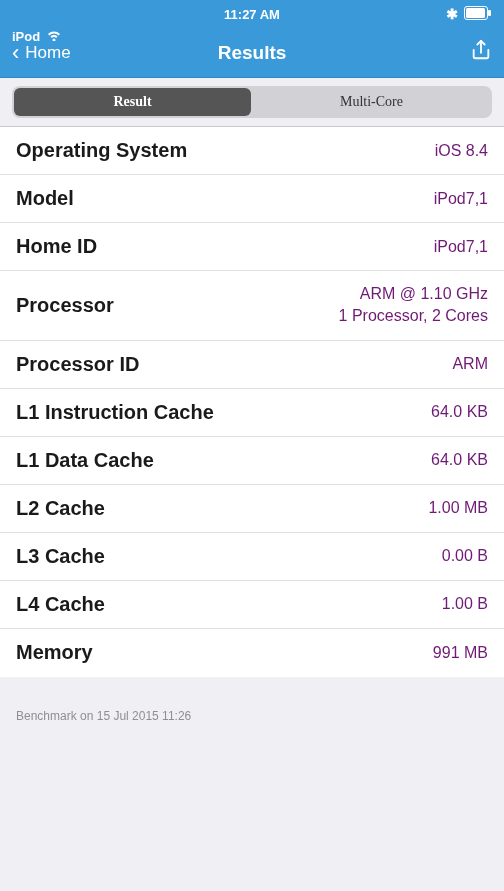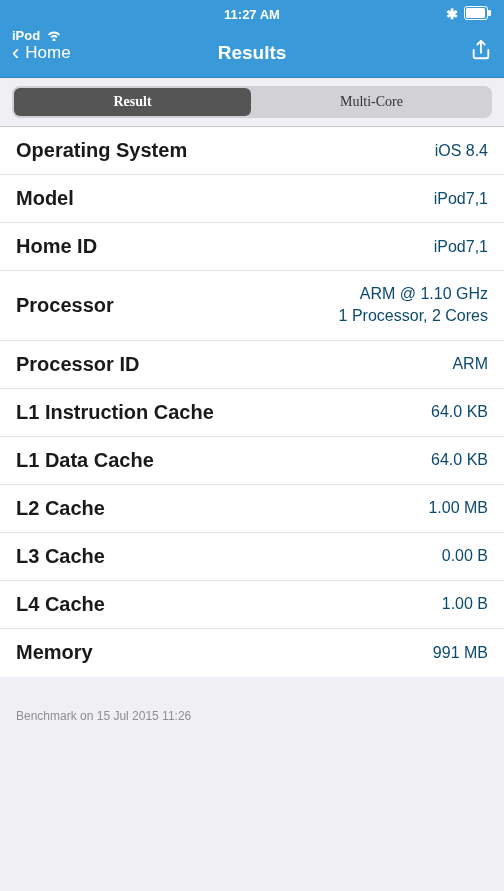--- a/index.html
+++ b/index.html
@@ -17,21 +17,21 @@
       background: #3a9ad9;
       height: 28px;
       display: flex;
       align-items: center;
       justify-content: space-between;
       padding: 0 12px;
       color: white;
       font-size: 13px;
       font-weight: 600;
     }
-    .status-bar-left { display: flex; gap: 6px; margin-top: 44px; }
+    .status-bar-left { display: flex; align-items: center; gap: 6px; margin-top: 44px; }
     .status-bar-center { position: absolute; left: 50%; transform: translateX(-50%); font-weight: 600; font-size: 13px; color: white; }
     .status-bar-right { display: flex; align-items: center; gap: 6px; }
 
     
     .nav-bar {
       background: #3a9ad9;
       height: 50px;
       display: flex;
       align-items: center;
       justify-content: space-between;
@@ -112,21 +112,21 @@
       border-bottom: none;
     }
     .row-label {
       font-size: 20px;
       font-weight: 700;
       color: #1a1a1a;
       flex-shrink: 0;
     }
     .row-value {
       font-size: 16px;
-      color: #0c4a6e;
+      color: #701a75;
       text-align: right;
       flex: 1;
       margin-left: 12px;
     }
     .row-value.multiline {
       line-height: 1.4;
     }
 
     
     .footer {

